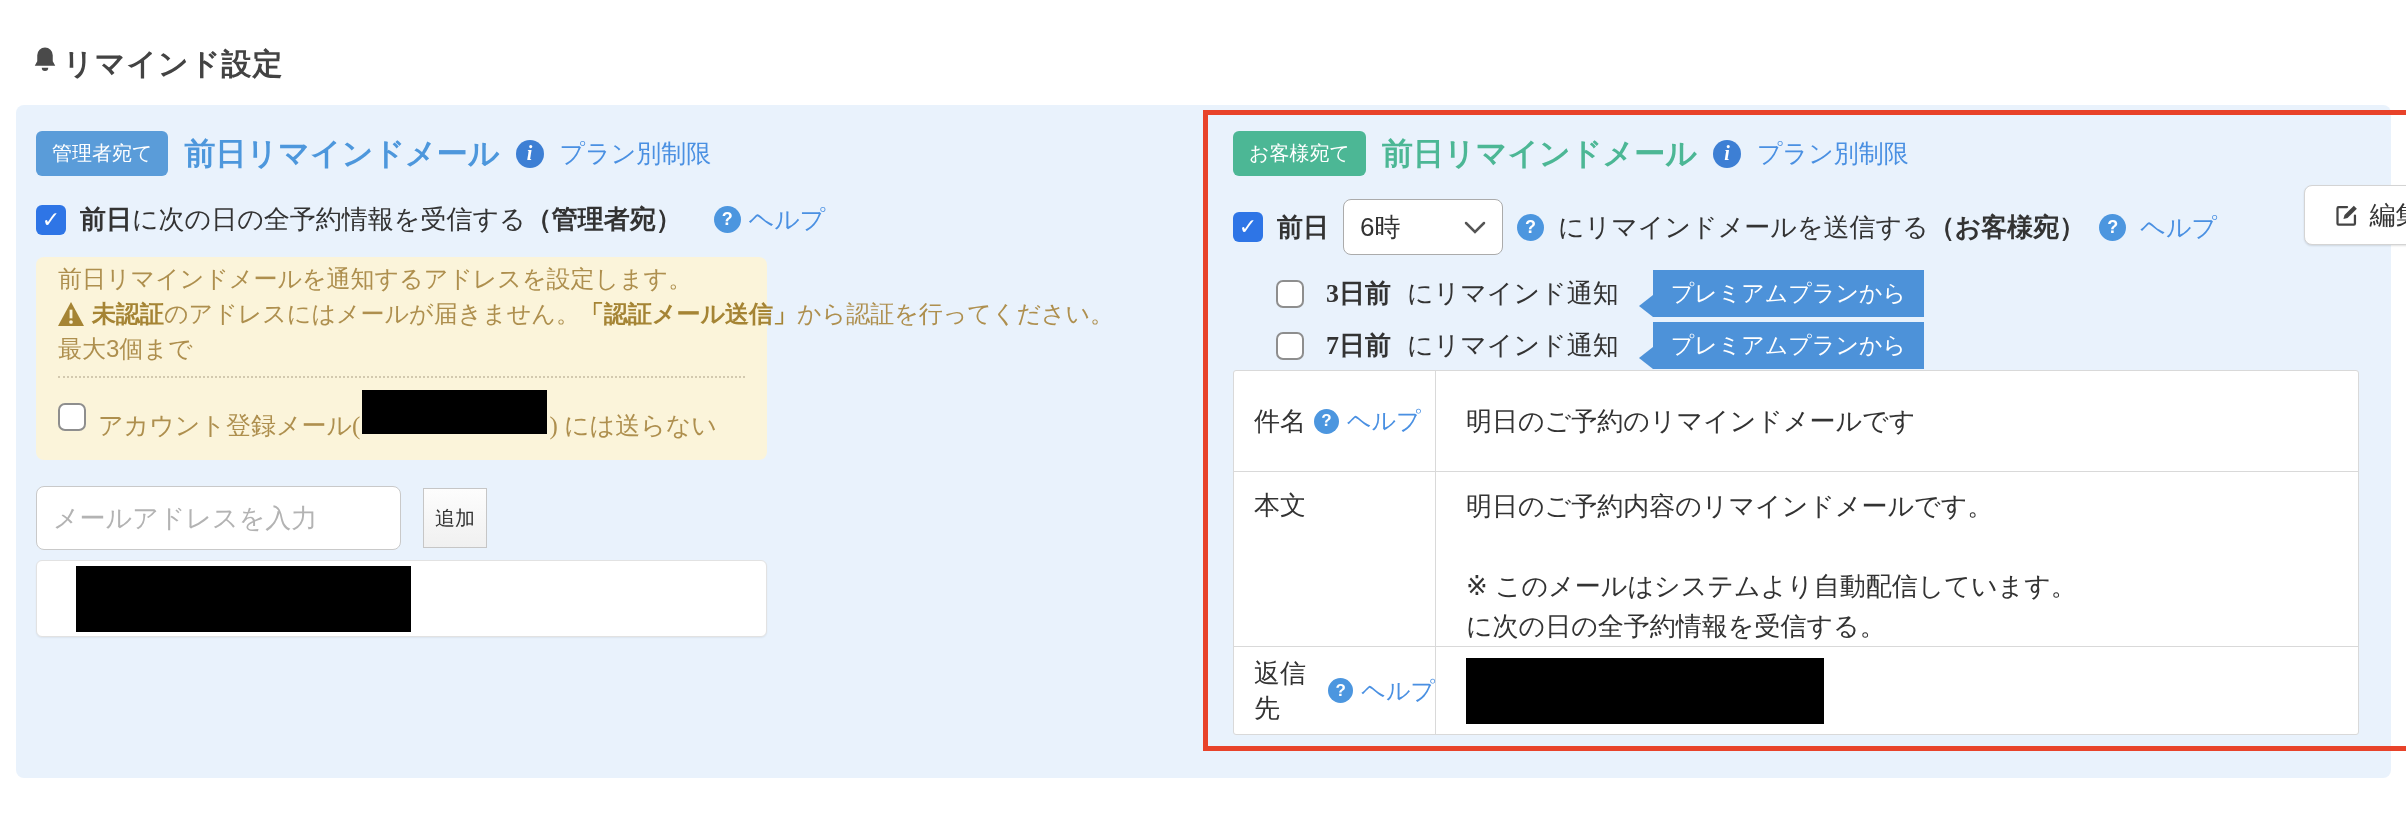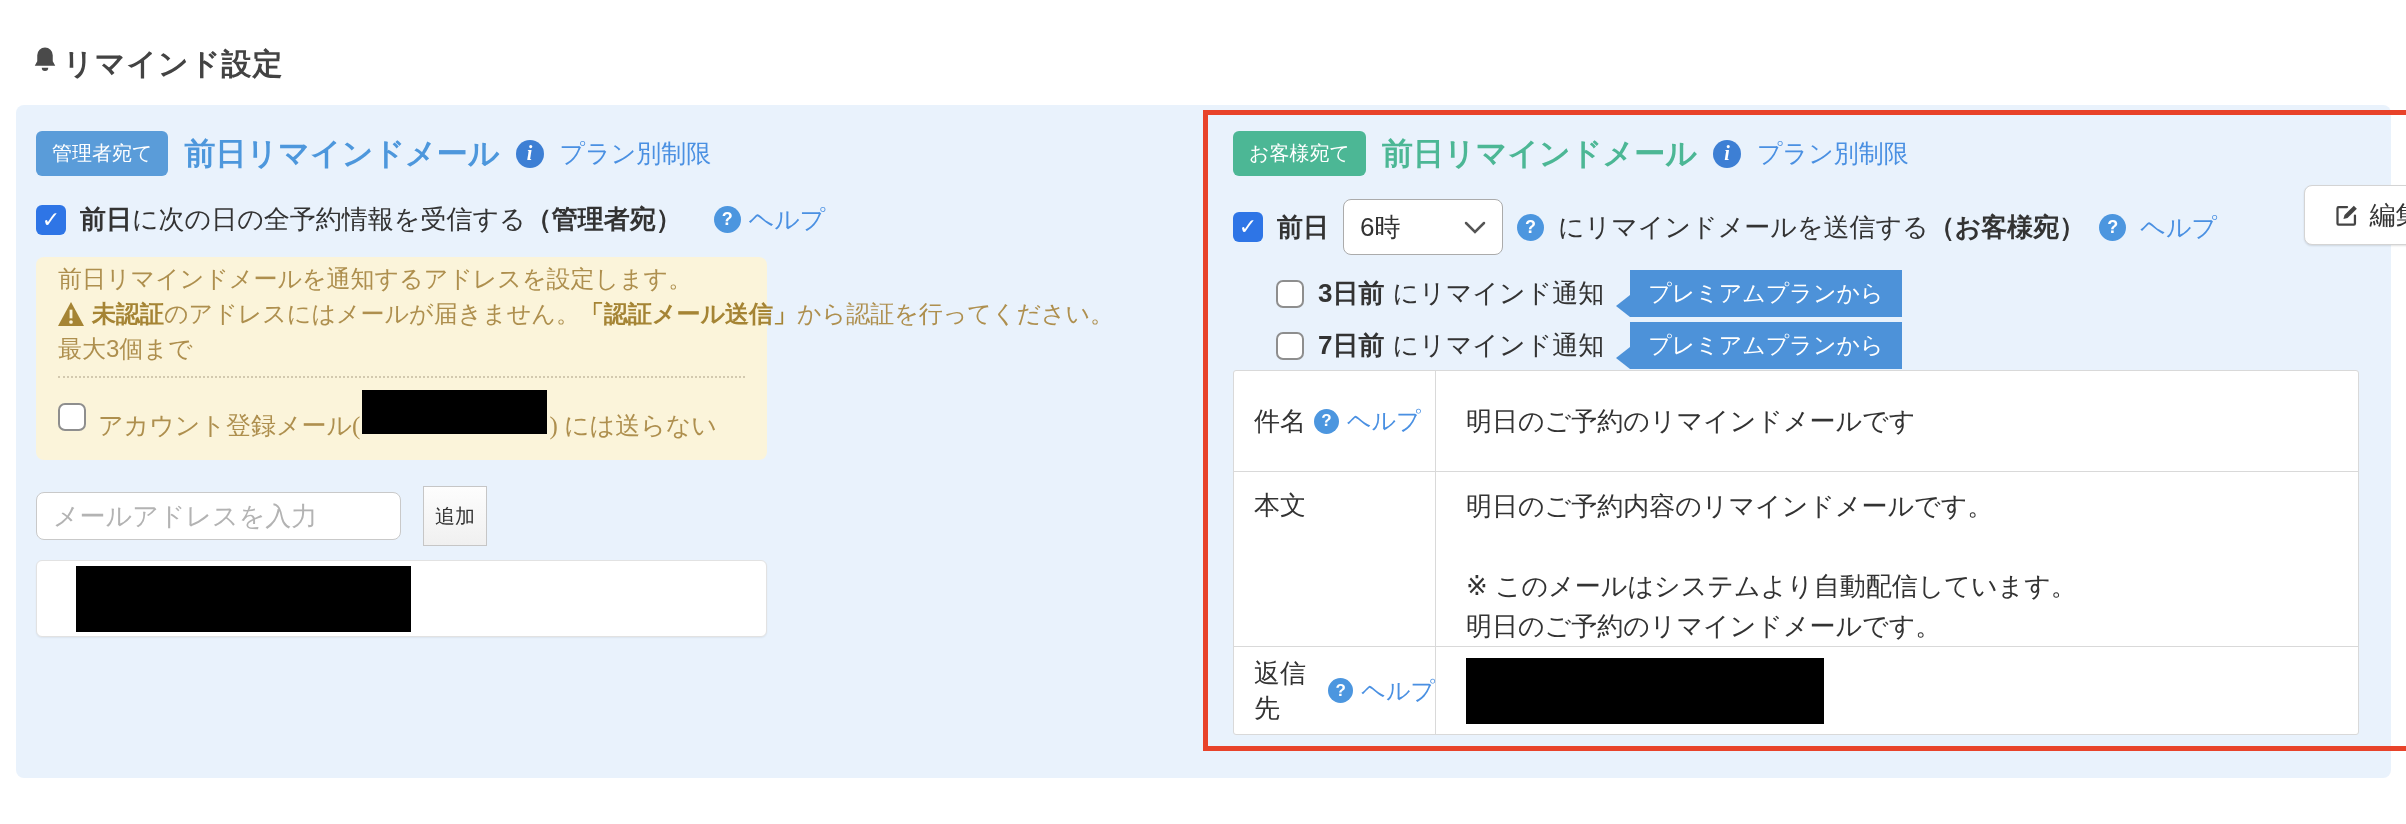--- a/index.html
+++ b/index.html
@@ -61,21 +61,21 @@
   }
   .notice .warn-line { display:flex; align-items:center; gap:8px; flex-wrap:nowrap; white-space:nowrap; }
   .notice b { font-weight:bold; color:#A58434; }
   .notice .dotted { border:none; border-top:2px dotted #D3C9AF; margin:10px 0 12px 0; }
   .account-row { display:flex; align-items:center; gap:12px; font-size:25px; white-space:nowrap;font-family:Liberation Serif, serif; }
   .redact { background:#000; display:inline-block; }
   .redact.account { width:185px; height:44px; margin:0 2px; }
 
   .email-row { left:20px; top:381px; gap:22px; }
   .email-input {
-    width:365px; height:48px; border:1px solid #C9C9C9; border-radius:8px;
+    width:365px; height:64px; border:1px solid #C9C9C9; border-radius:8px;
     font-size:26px; padding:0 16px; color:#333; background:#fff;
     font-family:"Liberation Sans","DejaVu Sans",sans-serif;
   }
   .email-input::placeholder { color:#B3B3B3; }
   .add-btn {
     height:60px; padding:0 11px; font-size:20px; color:#333;
     background:linear-gradient(#FDFDFD,#F0F0F0); border:1px solid #C6C6C6; border-radius:0;
     cursor:pointer; font-family:inherit;
   }
   .list-box {
@@ -97,21 +97,21 @@
     display:flex; align-items:center; justify-content:space-between;
     padding:0 16px; font-size:26px; color:#333; cursor:pointer;
   }
   .edit-btn {
     position:absolute; right:25px; top:70px; width:146px; height:60px;
     background:#fff; border:1px solid #D4D4D4; border-radius:8px;
     display:flex; align-items:center; justify-content:center; gap:10px;
     font-size:26px; color:#333; cursor:pointer; box-shadow:0 1px 2px rgba(0,0,0,.12);
     font-family:inherit;
   }
-  .rem-row { display:flex; align-items:center; gap:8px; font-size:26px; white-space:nowrap; }
+  .rem-row { display:flex; align-items:center; gap:16px; font-size:26px; white-space:nowrap;font-family:Liberation Serif, serif; }
   .rem-row-1 { position:absolute; left:68px; top:155px; }
   .rem-row-2 { position:absolute; left:68px; top:207px; }
   .rem-row .cb.unchecked { margin-right:6px; }
   .prem-wrap { display:flex; align-items:flex-end; margin-left:4px; }
   .prem-arrow {
     width:0; height:0; border-top:11px solid transparent; border-bottom:11px solid transparent;
     border-right:14px solid #4D92D9;
   }
   .prem-badge { background:#4D92D9; color:#fff; font-size:23px; padding:8px 18px; white-space:nowrap; }
 
@@ -269,21 +269,21 @@
           <div class="tvalue">明日のご予約のリマインドメールです</div>
         </div>
         <div class="trow body">
           <div class="tlabel">
             <span>本文</span>
           </div>
           <div class="tvalue">
             <span class="body-text">明日のご予約内容のリマインドメールです。
 
 ※ このメールはシステムより自動配信しています。
-明日のご予約のリマインドメールです。</span>
+に次の日の全予約情報を受信する。</span>
           </div>
         </div>
         <div class="trow reply">
           <div class="tlabel">
             <span>返信先</span>
             <span class="qicon small">?</span>
             <a class="link">ヘルプ</a>
           </div>
           <div class="tvalue">
             <span class="redact reply"></span>

